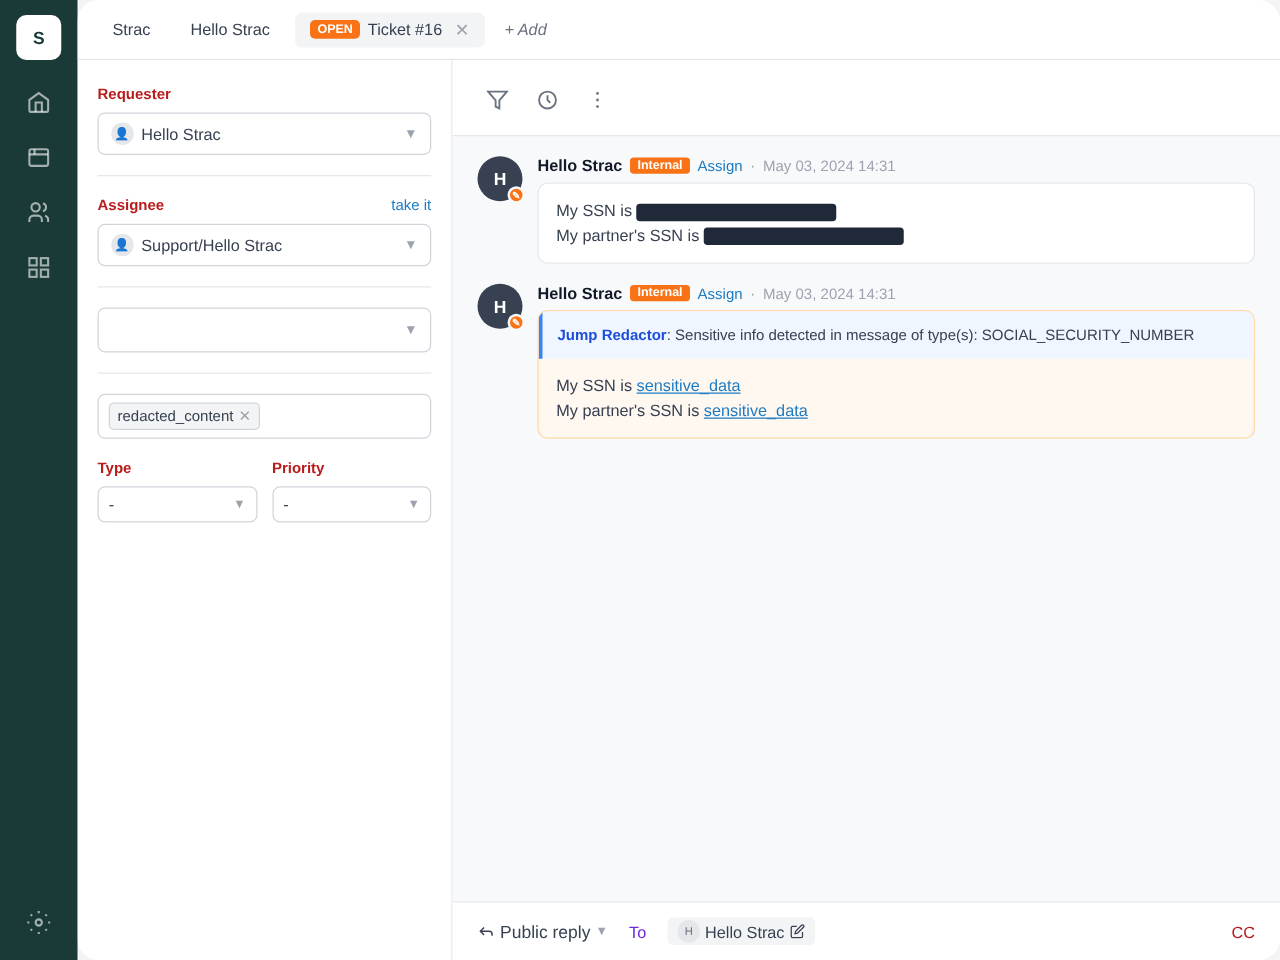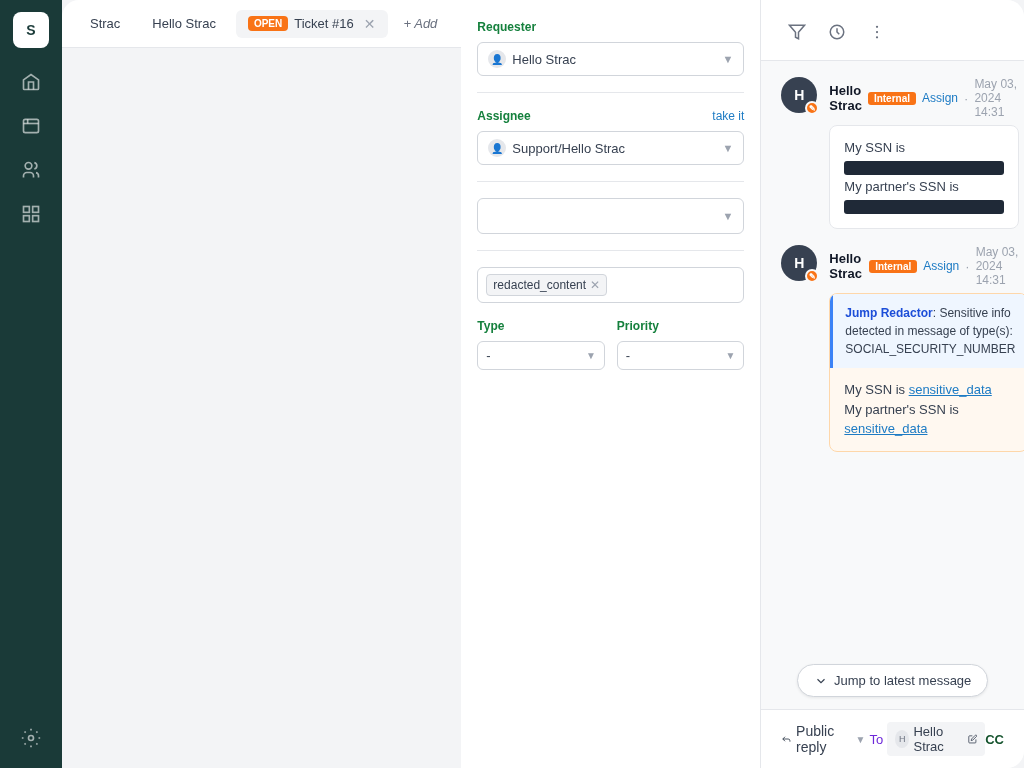--- a/index.html
+++ b/index.html
@@ -6,36 +6,36 @@
     body { font-family: -apple-system, BlinkMacSystemFont, 'Segoe UI', sans-serif; font-size: 13px; background: #f3f4f6; display: flex; height: 768px; overflow: hidden; }
 
     
     .sidebar { width: 62px; background: #1a3a38; display: flex; flex-direction: column; align-items: center; padding: 12px 0; gap: 8px; flex-shrink: 0; }
     .sidebar-logo { width: 36px; height: 36px; background: #fff; border-radius: 8px; display: flex; align-items: center; justify-content: center; margin-bottom: 8px; }
     .sidebar-logo-text { color: #1a3a38; font-weight: 900; font-size: 14px; }
     .sidebar-icon { width: 36px; height: 36px; display: flex; align-items: center; justify-content: center; color: rgba(255,255,255,0.6); border-radius: 6px; cursor: pointer; }
     .sidebar-icon svg { width: 20px; height: 20px; }
 
     
-    .main { flex: 1; display: flex; flex-direction: row; overflow: hidden; border-radius: 17px; }
+    .main { flex: 1; display: flex; flex-direction: column; overflow: hidden; border-radius: 17px; }
 
     
     .topbar { background: #fff; border-bottom: 1px solid #e5e7eb; display: flex; align-items: center; padding: 0 16px; height: 48px; gap: 8px; }
     .tab { display: flex; align-items: center; gap: 6px; padding: 6px 12px; border-radius: 6px; cursor: pointer; font-size: 13px; color: #374151; }
     .tab-active { background: #f3f4f6; }
     .tab-close { color: #9ca3af; font-size: 14px; cursor: pointer; margin-left: 4px; }
     .tab-open-badge { background: #f97316; color: #fff; font-size: 10px; font-weight: 600; padding: 2px 6px; border-radius: 4px; }
     .add-tab { color: #6b7280; cursor: pointer; padding: 6px 8px; font-style: italic; }
 
     
     .content { flex: 1; display: flex; overflow: hidden; }
 
     
     .left-panel { width: 300px; background: #fff; border-right: 1px solid #e5e7eb; padding: 20px 16px; overflow-y: auto; flex-shrink: 0; }
-    .section-label { font-size: 12px; font-weight: 600; color: #15803d; margin-bottom: 8px; }
+    .section-label { font-size: 12px; font-weight: 600; color: #b91c1c; margin-bottom: 8px; }
     .section-row { display: flex; align-items: center; justify-content: space-between; margin-bottom: 8px; }
     .link-text { color: #1d7bc4; font-size: 12px; cursor: pointer; }
     .field-select { width: 100%; border: 1px solid #d1d5db; border-radius: 6px; padding: 7px 10px; display: flex; align-items: center; justify-content: space-between; cursor: pointer; color: #374151; background: #fff; }
     .field-select-icon { color: #9ca3af; font-size: 11px; }
     .user-icon { width: 18px; height: 18px; border-radius: 50%; background: #e5e7eb; display: inline-flex; align-items: center; justify-content: center; color: #6b7280; font-size: 10px; margin-right: 6px; }
     .section-divider { height: 1px; background: #e5e7eb; margin: 16px 0; }
     .tag-container { border: 1px solid #d1d5db; border-radius: 6px; padding: 6px 8px; display: flex; flex-wrap: wrap; gap: 4px; min-height: 36px; }
     .tag { background: #f3f4f6; border: 1px solid #d1d5db; border-radius: 4px; padding: 2px 6px; display: flex; align-items: center; gap: 4px; font-size: 12px; color: #374151; }
     .tag-remove { color: #9ca3af; cursor: pointer; font-size: 12px; }
     .type-priority { display: flex; gap: 12px; margin-top: 16px; }
@@ -73,27 +73,27 @@
     .warn-notice strong { color: #1d4ed8; }
     .warn-body { padding: 12px 14px; }
     .sensitive-link { color: #1d7bc4; text-decoration: underline; cursor: pointer; }
 
     
     .jump-bar { display: flex; justify-content: center; padding: 12px; }
     .jump-btn { background: #fff; border: 1px solid #d1d5db; border-radius: 20px; padding: 8px 16px; display: flex; align-items: center; gap: 6px; cursor: pointer; color: #374151; font-size: 13px; box-shadow: 0 1px 3px rgba(0,0,0,0.08); }
 
     
     .reply-bar { background: #fff; border-top: 1px solid #e5e7eb; padding: 12px 20px; display: flex; align-items: center; justify-content: space-between; }
-    .reply-left { display: flex; align-items: center; gap: 4px; }
+    .reply-left { display: flex; align-items: center; gap: 17px; }
     .reply-type { display: flex; align-items: center; gap: 4px; cursor: pointer; font-size: 14px; color: #374151; font-weight: 500; }
     .reply-arrow { color: #9ca3af; font-size: 10px; }
     .to-label { color: #6d28d9; font-size: 13px; }
     .to-recipient { display: flex; align-items: center; gap: 4px; background: #f3f4f6; border-radius: 4px; padding: 2px 8px; font-size: 13px; color: #374151; }
     .to-recipient-dot { width: 18px; height: 18px; border-radius: 50%; background: #e5e7eb; display: inline-flex; align-items: center; justify-content: center; font-size: 9px; color: #6b7280; }
-    .cc-link { color: #14532d; font-size: 13px; cursor: pointer; font-weight: 700; }
+    .cc-link { color: #b91c1c; font-size: 13px; cursor: pointer; font-weight: 400; }
   </style>
 </head>
 <body>
 
 <div class="sidebar">
   <div class="sidebar-logo">
     <span class="sidebar-logo-text">S</span>
   </div>
   <div class="sidebar-icon">
     <svg viewBox="0 0 24 24" fill="none" stroke="currentColor" stroke-width="2">
@@ -276,28 +276,20 @@
               </div>
               <div class="warn-body">
                 <div>My SSN is <span class="sensitive-link">sensitive_data</span></div>
                 <div>My partner's SSN is <span class="sensitive-link">sensitive_data</span></div>
               </div>
             </div>
           </div>
         </div>
       </div>
 
-      <div class="jump-bar">
-        <button class="jump-btn">
-          <svg width="14" height="14" viewBox="0 0 24 24" fill="none" stroke="currentColor" stroke-width="2">
-              <polyline points="6 9 12 15 18 9"></polyline>
-            </svg>
-          <span>Jump to latest message</span>
-        </button>
-      </div>
 
       <div class="reply-bar">
         <div class="reply-left">
           <div class="reply-type">
             <svg width="14" height="14" viewBox="0 0 24 24" fill="none" stroke="currentColor" stroke-width="2">
                 <polyline points="9 17 4 12 9 7"></polyline>
                 <path d="M20 18v-2a4 4 0 00-4-4H4"></path>
               </svg>
             <span>Public reply</span>
             <span class="reply-arrow">▼</span>

